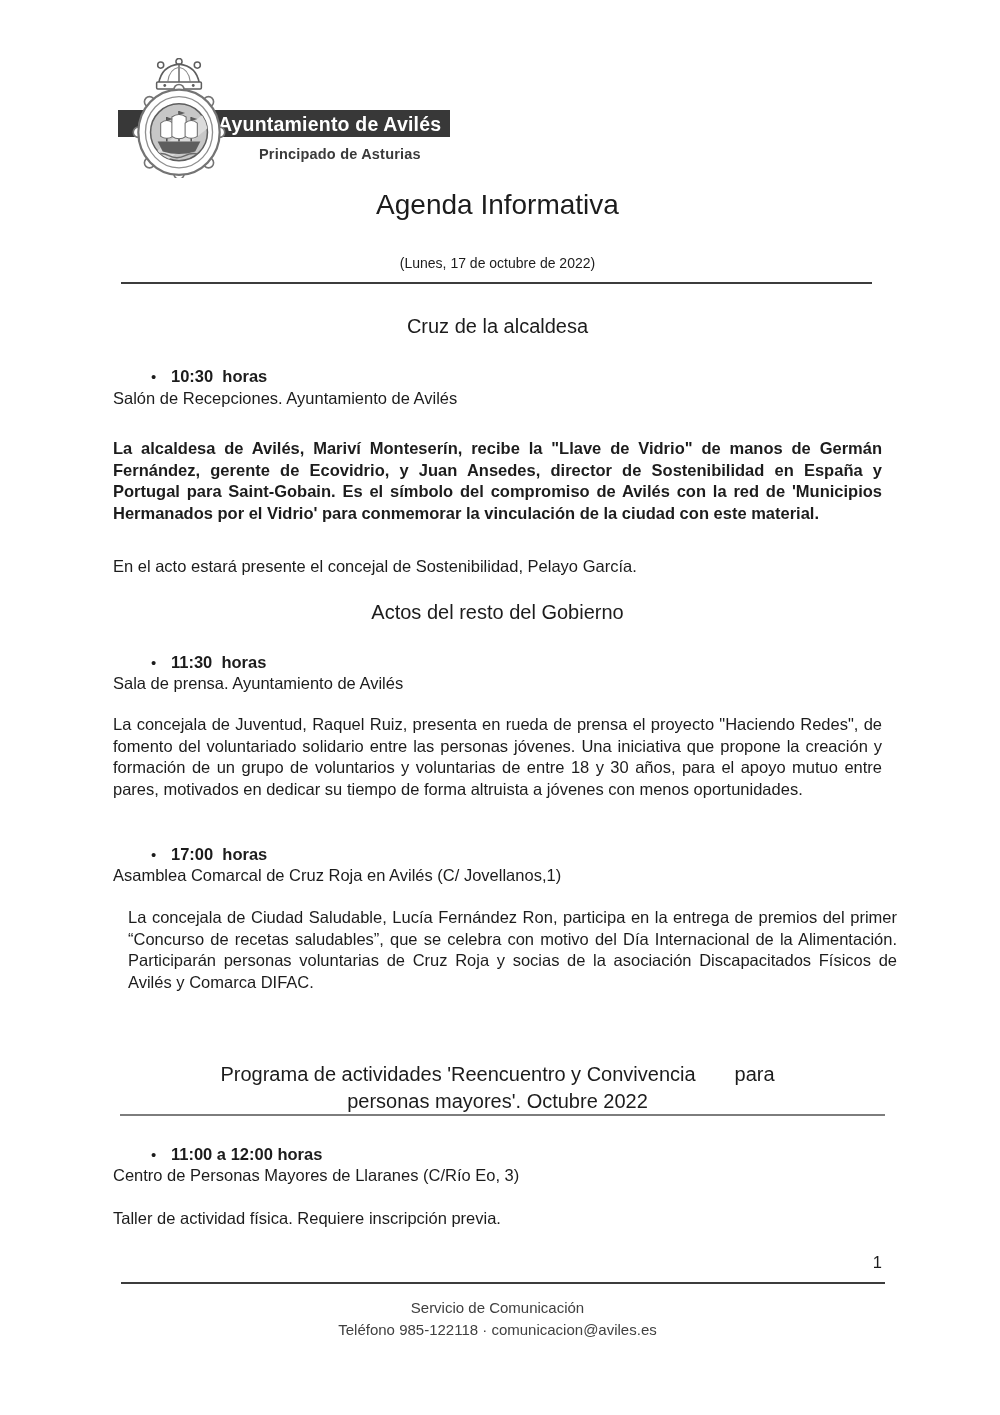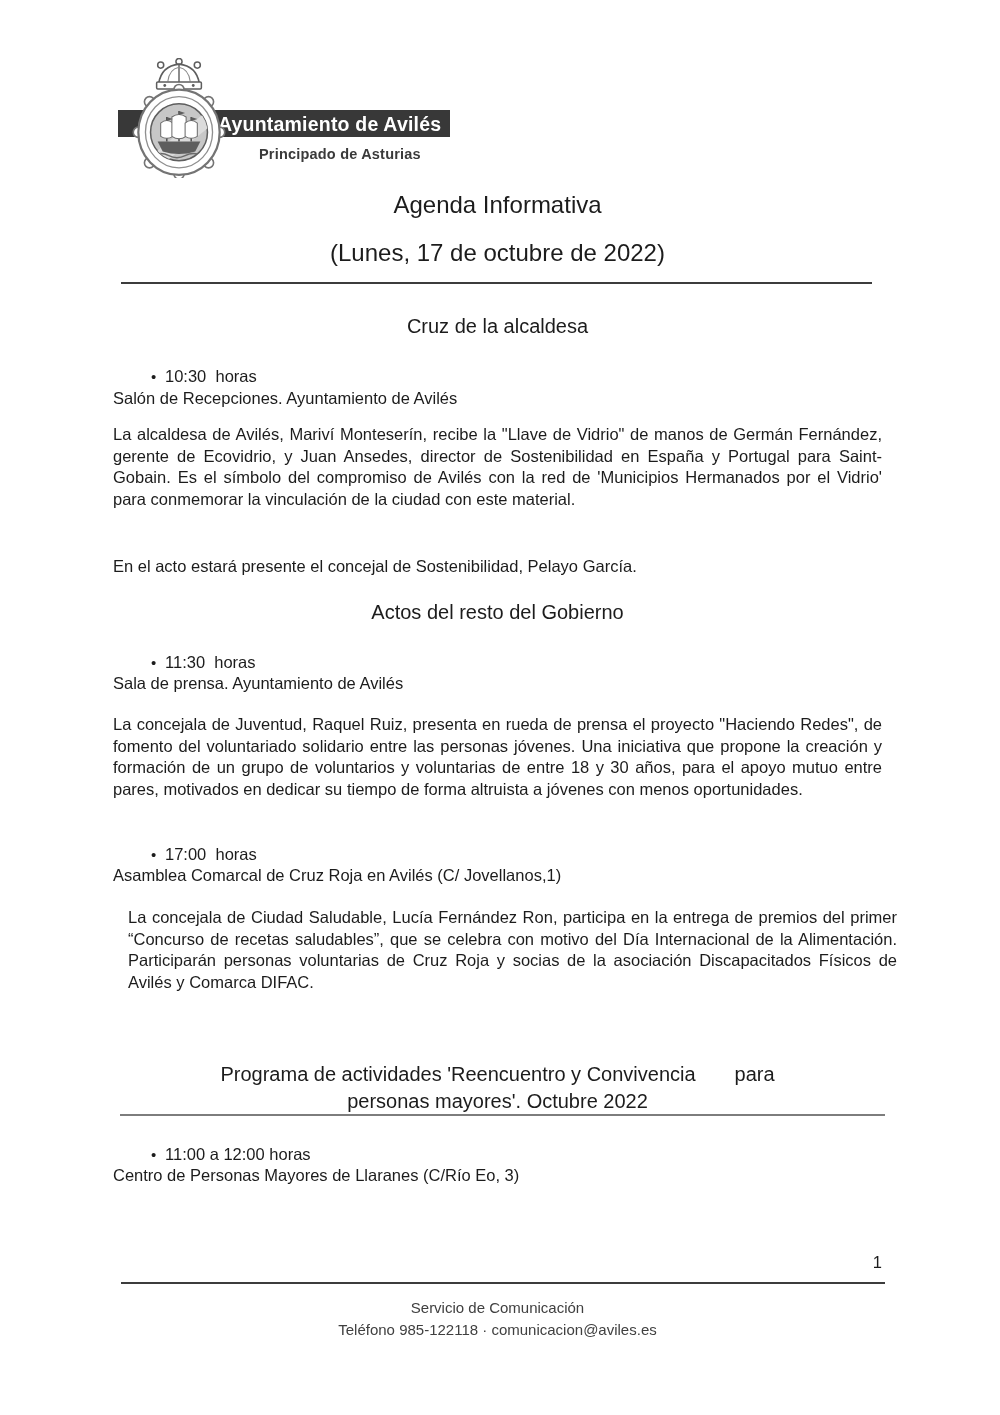--- a/index.html
+++ b/index.html
@@ -11,42 +11,42 @@
 
   
   #letterhead{top:58px;left:118px;width:340px;height:120px;}
   #brand-bar{position:absolute;top:52px;left:0;width:332px;height:27px;background:#383838;}
   #org-name{position:absolute;top:54px;left:100px;width:240px;color:#ffffff;font-size:19.5px;font-weight:600;letter-spacing:.2px;line-height:24px;}
   #org-subtitle{position:absolute;top:88px;left:100px;color:#3a3a3a;font-size:14.5px;font-weight:600;letter-spacing:.2px;margin-left:41px;}
   #crest{position:absolute;top:0;left:12px;width:98px;height:120px;}
 
   
   .center-block{left:113px;width:769px;text-align:center;}
-  #doc-title{top:193px;font-size:24px;line-height:24px;}
-  #date-line{top:242px;font-size:24px;line-height:22px;}
+  #doc-title{top:193px;font-size:28px;line-height:24px;}
+  #date-line{top:252px;font-size:14px;line-height:22px;}
   .rule{height:2px;background:#3c3c3c;}
   #rule-title{top:282px;left:121px;width:751px;height:1.5px;}
   #s1-heading{top:315px;font-size:20px;}
   #s2-heading{top:601px;font-size:20px;}
   #s3-heading{top:1061px;font-size:20px;line-height:27px;}
   #s3-underline{top:1114px;left:120px;width:765px;height:1.5px;background:#7d7d7d;}
 
   
   .evt-line{left:113px;width:769px;font-size:16.5px;line-height:20px;}
   .evt-line .bullet{display:inline-block;margin-left:38px;width:14px;font-size:15px;}
-  .evt-line .time{display:inline-block;}
+  .evt-line .time{display:inline-block;margin-left:6px;font-weight:bold;}
   .place{left:113px;width:769px;font-size:16.5px;line-height:20px;}
   #evt1-line{top:366px;} #evt1-place{top:388px;}
   #evt2-line{top:652px;} #evt2-place{top:673px;}
   #evt3-line{top:844px;} #evt3-place{top:865px;}
   #evt4-line{top:1144px;} #evt4-place{top:1165px;}
 
   
   .para{left:113px;width:769px;font-size:16.5px;line-height:21.7px;text-align:justify;}
-  #p1{top:424px;} #p2{top:556px;text-align:left;} #p3{top:714px;} #p4{top:907px;margin-left:15px;} #p5{top:1208px;text-align:left;}
+  #p1{top:438px;font-weight:bold;} #p2{top:556px;text-align:left;} #p3{top:714px;} #p4{top:907px;margin-left:15px;} #p5{top:1208px;text-align:left;}
 
   
   #page-number{top:1253px;left:113px;width:769px;text-align:right;font-size:16.5px;}
   #rule-footer{top:1282px;left:121px;width:764px;height:1.5px;}
   #footer-block{top:1297px;left:113px;width:769px;text-align:center;font-size:15px;line-height:22px;color:#404040;}
 </style>
 </head>
 <body>
 
 <div class="page">
@@ -131,20 +131,21 @@
 
   <div class="abs center-block" id="s3-heading">
     <div>Programa de actividades 'Reencuentro y Convivencia&nbsp;&nbsp;&nbsp;&nbsp;&nbsp;&nbsp; para</div>
     <div>personas mayores'. Octubre 2022</div>
   </div>
   <div class="abs" id="s3-underline"></div>
   <div class="abs evt-line" id="evt4-line">
     <span class="bullet">•</span><span class="time">11:00 a 12:00 horas</span>
   </div>
   <div class="abs place" id="evt4-place">Centro de Personas Mayores de Llaranes (C/Río Eo, 3)</div>
+  <div class="abs para" id="p5">Taller de actividad física. Requiere inscripción previa.</div>
 
   <div class="abs" id="page-number">1</div>
   <div class="abs rule" id="rule-footer"></div>
   <div class="abs" id="footer-block">
     <div>Servicio de Comunicación</div>
     <div>Teléfono 985-122118 · comunicacion@aviles.es</div>
   </div>
 
 </div>
 

